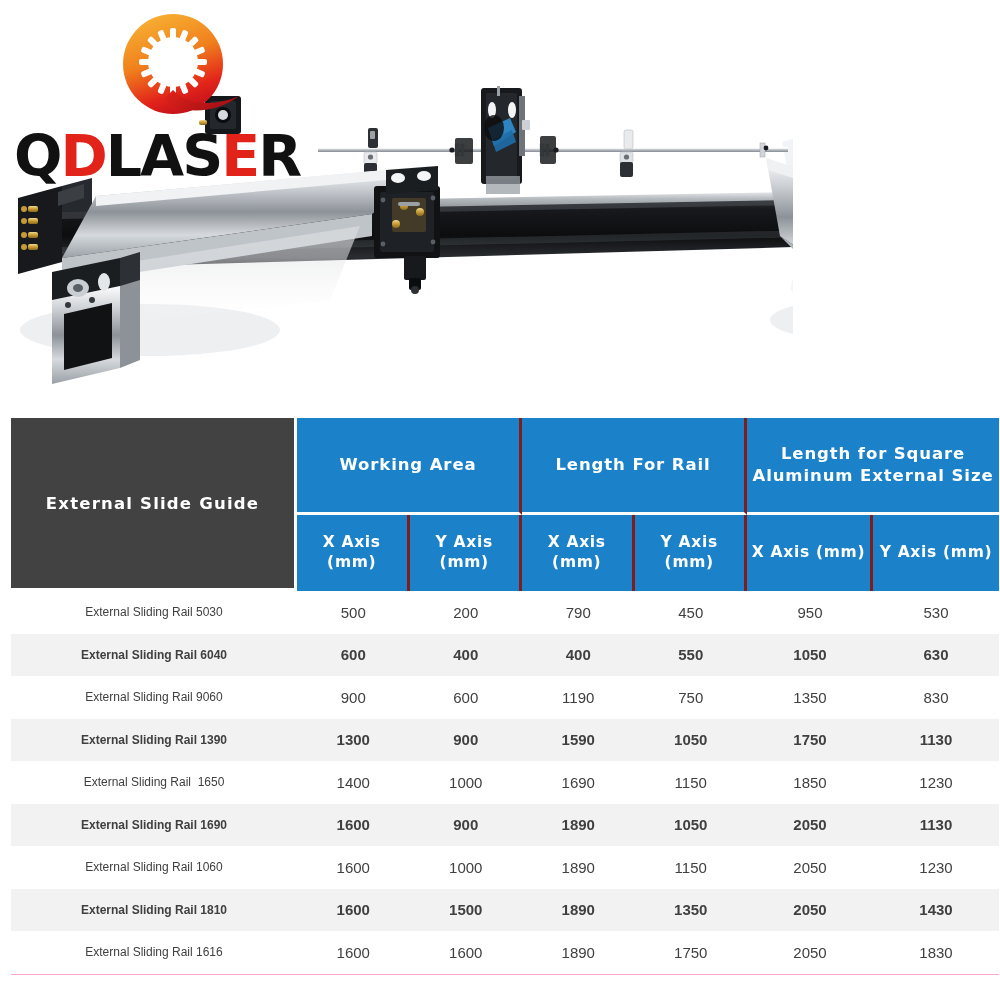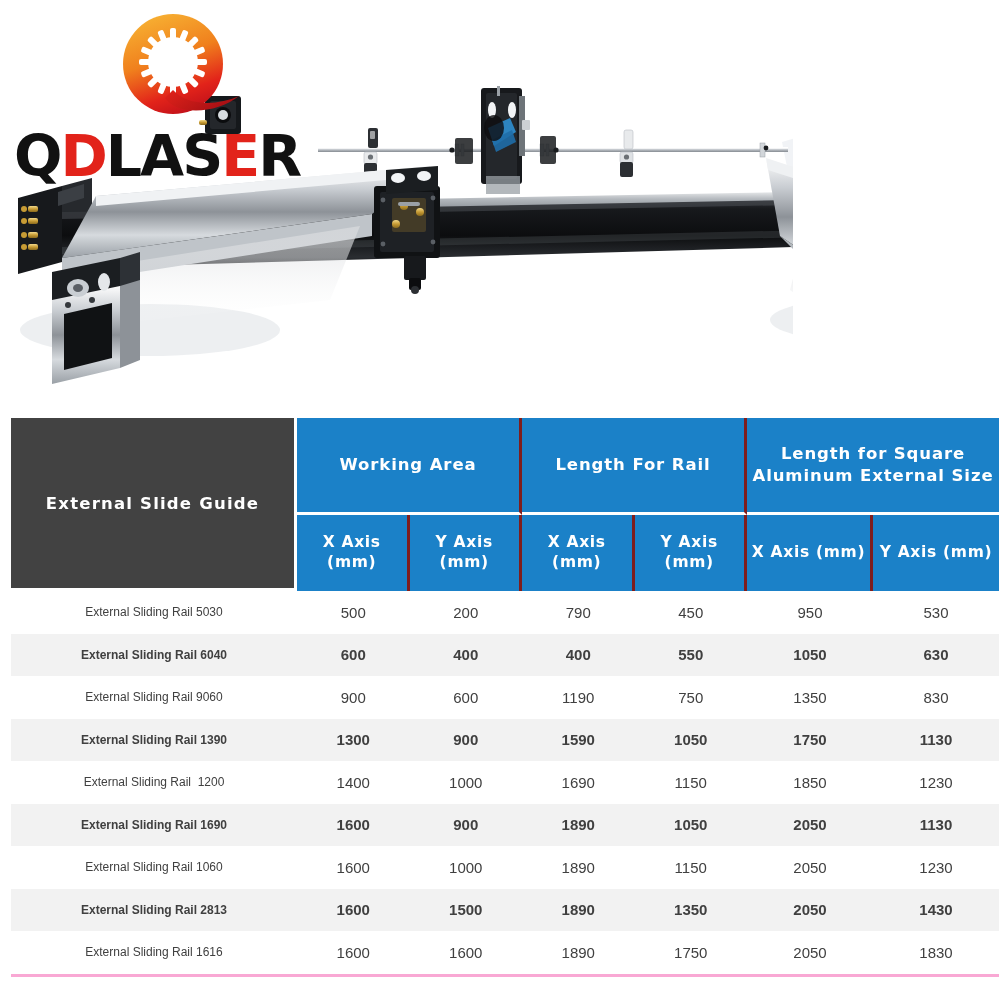--- a/index.html
+++ b/index.html
@@ -66,21 +66,21 @@
   tbody tr td{
     height:42.5px;
     font-family:"Liberation Sans", sans-serif;
     font-size:15px;color:#404040;
     text-align:center;
     background:#ffffff;
     white-space:pre;
   }
   tbody tr.alt td{background:#F2F2F2;font-weight:bold;}
   tbody tr td.name{font-size:12px;}
-  tbody tr:last-child td{border-bottom:3px solid #f9a8d4;}
+  tbody tr:last-child td{border-bottom:1px solid #f9a8d4;}
 </style>
 </head>
 <body>
 
 <div class="hero">
 
   <svg class="hero-photo" viewBox="0 0 1000 408" preserveAspectRatio="none">
     <defs>
       <linearGradient id="alum" x1="0" y1="0" x2="0" y2="1">
         <stop offset="0" stop-color="#fdfdfd"></stop>
@@ -371,21 +371,21 @@
     <tr class="alt">
       <td class="name">External Sliding Rail 1390</td>
       <td>1300</td>
       <td>900</td>
       <td>1590</td>
       <td>1050</td>
       <td>1750</td>
       <td>1130</td>
     </tr>
     <tr>
-      <td class="name">External Sliding Rail  1200</td>
+      <td class="name">External Sliding Rail  1650</td>
       <td>1400</td>
       <td>1000</td>
       <td>1690</td>
       <td>1150</td>
       <td>1850</td>
       <td>1230</td>
     </tr>
     <tr class="alt">
       <td class="name">External Sliding Rail 1690</td>
       <td>1600</td>
@@ -398,21 +398,21 @@
     <tr>
       <td class="name">External Sliding Rail 1060</td>
       <td>1600</td>
       <td>1000</td>
       <td>1890</td>
       <td>1150</td>
       <td>2050</td>
       <td>1230</td>
     </tr>
     <tr class="alt">
-      <td class="name">External Sliding Rail 2813</td>
+      <td class="name">External Sliding Rail 1810</td>
       <td>1600</td>
       <td>1500</td>
       <td>1890</td>
       <td>1350</td>
       <td>2050</td>
       <td>1430</td>
     </tr>
     <tr>
       <td class="name">External Sliding Rail 1616</td>
       <td>1600</td>

